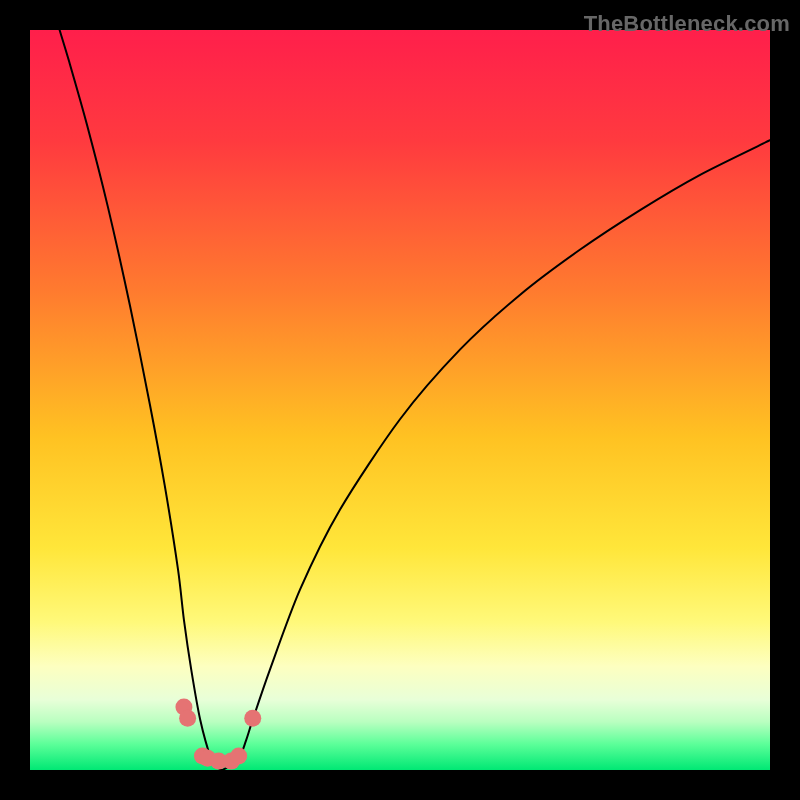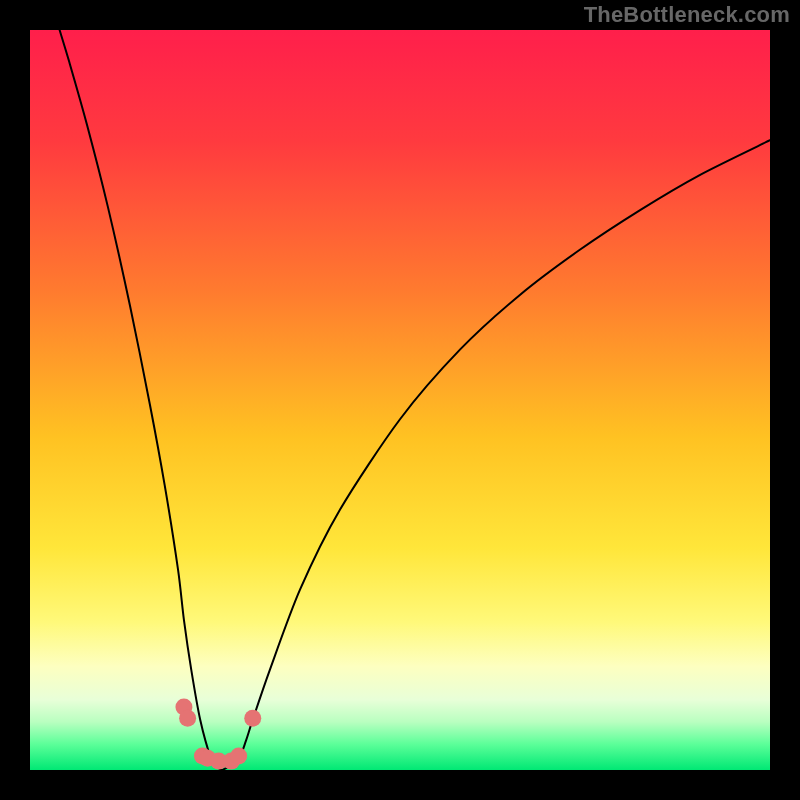--- a/index.html
+++ b/index.html
@@ -11,21 +11,21 @@
     overflow: hidden;
   }
   .frame {
     position: relative;
     width: 800px;
     height: 800px;
     background: #000;
   }
   .watermark {
     position: absolute;
-    top: 2px;
+    top: 11px;
     right: 10px;
     font-family: Arial, Helvetica, sans-serif;
     font-size: 22px;
     font-weight: 600;
     color: #676767;
     letter-spacing: 0.2px;
   }
   svg {
     position: absolute;
     left: 0;

